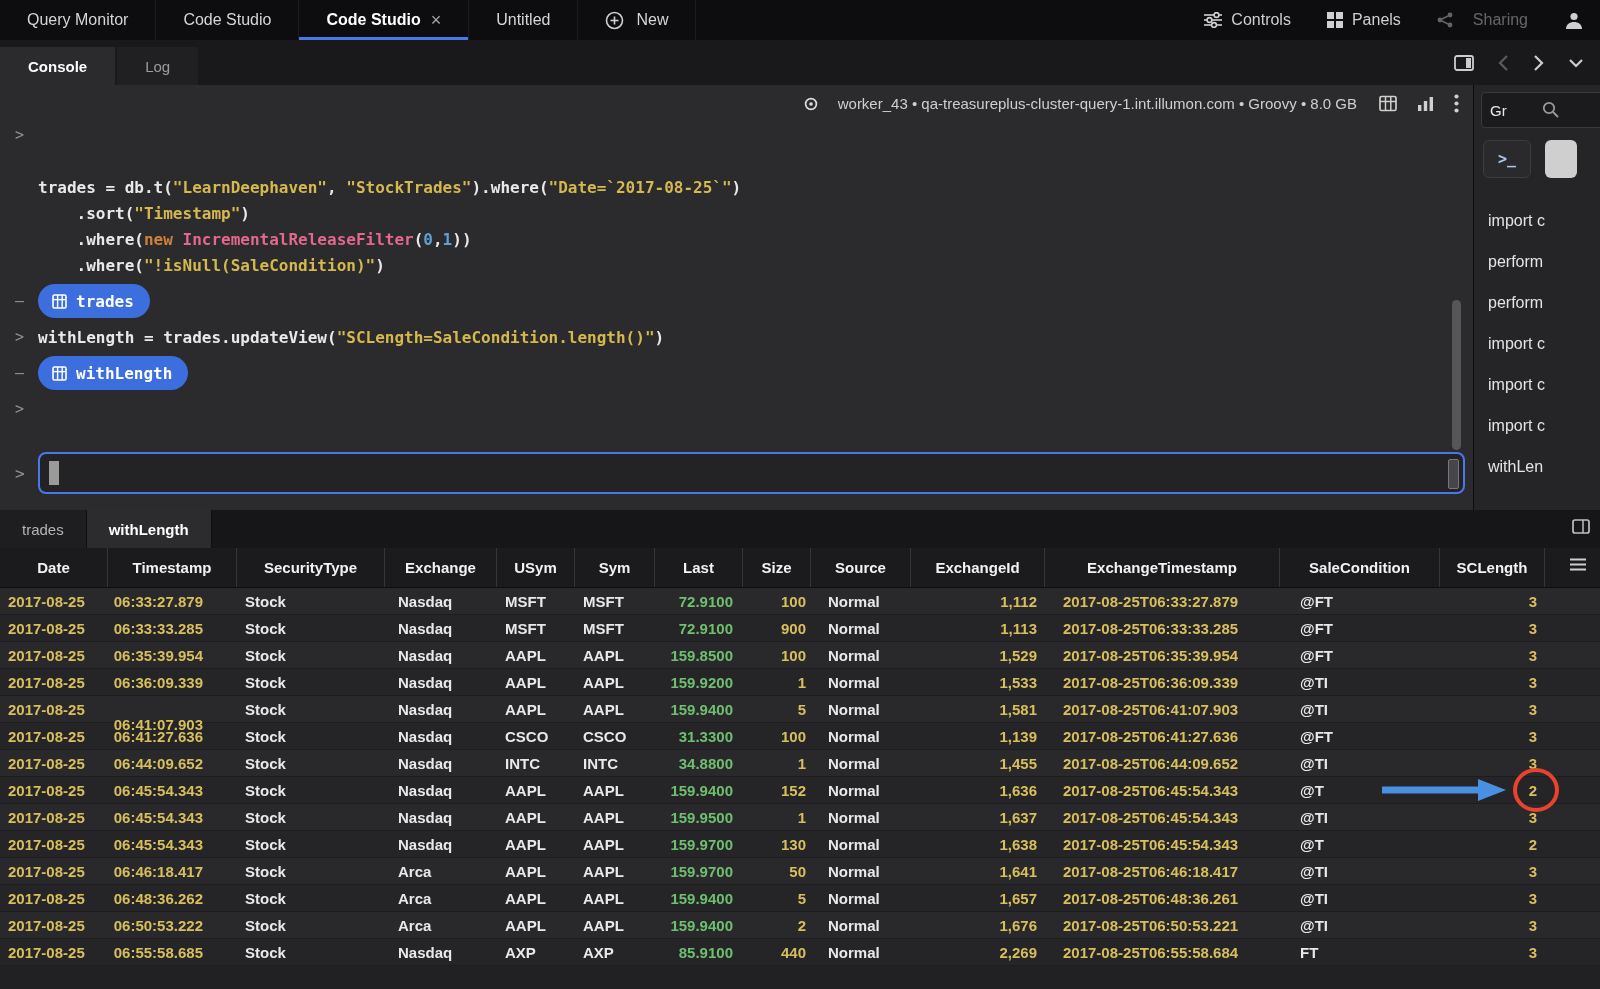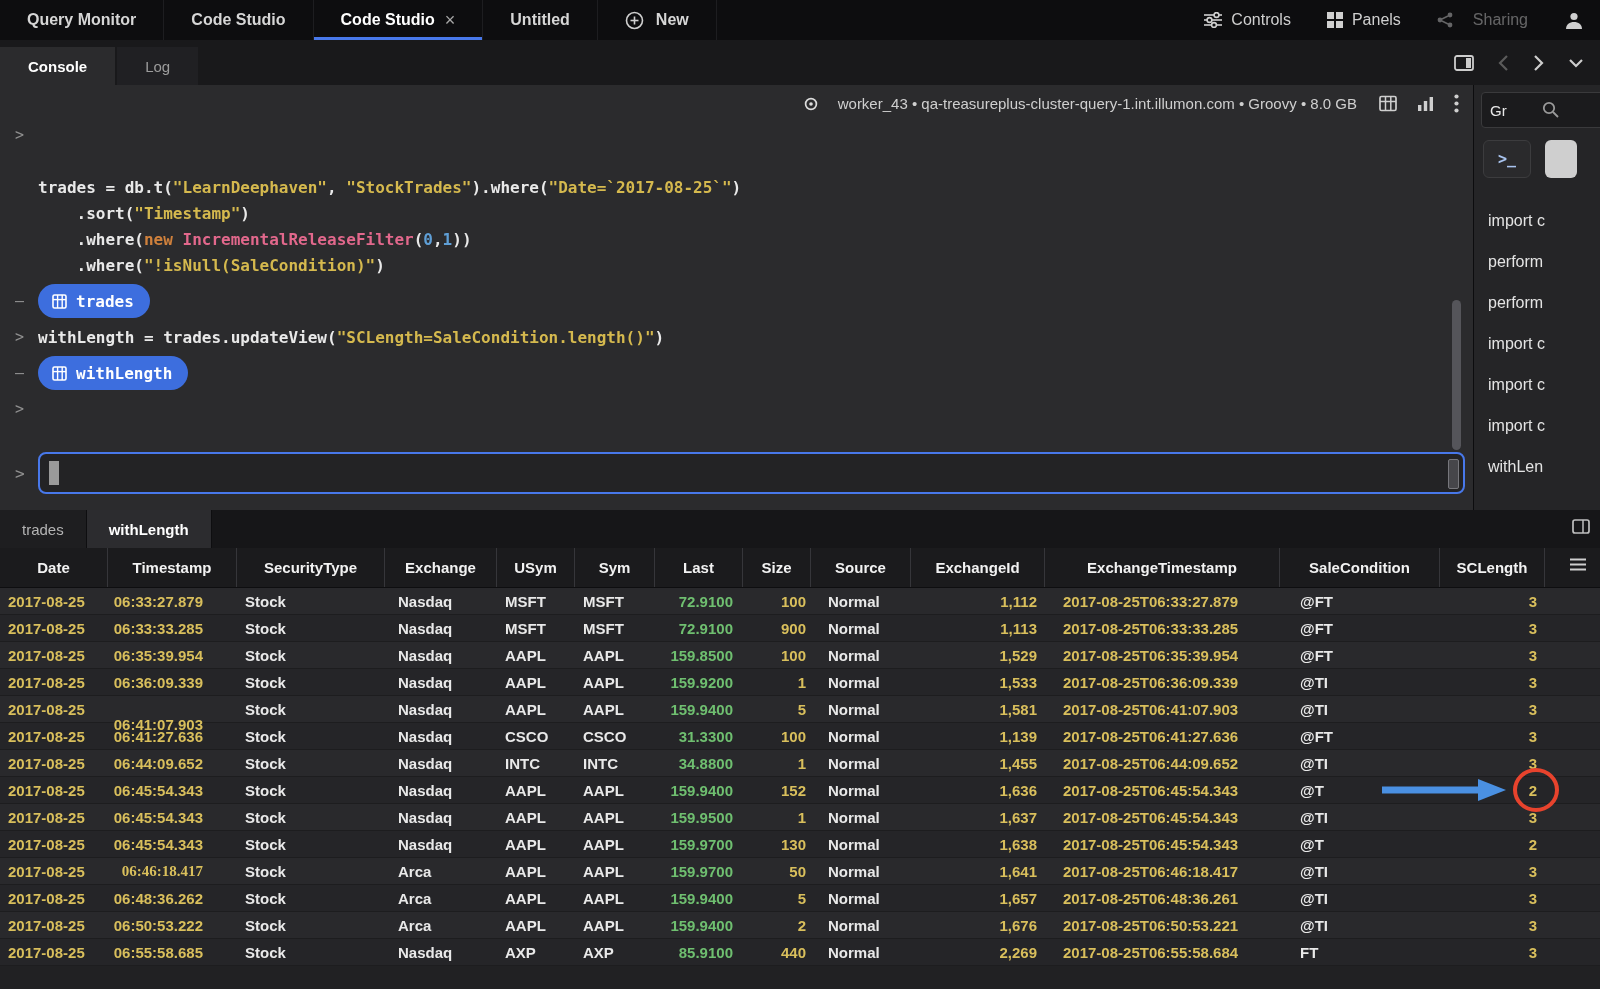--- a/index.html
+++ b/index.html
@@ -4,21 +4,21 @@
 <style>
   * { box-sizing: border-box; margin: 0; padding: 0; }
   html,body { width:1600px; height:989px; overflow:hidden; background:#1a1a1c;
     font-family:"Liberation Sans", sans-serif; color:#ddd; }
   body { position:relative; }
 
   
   .nav { height:40px; background:#0d0d0f; display:flex; align-items:center; font-size:16px; color:#d6d6d6; }
   .nav-tabs { display:flex; height:100%; }
   .nav-tab { padding:0 27px; height:100%; display:flex; align-items:center; gap:10px;
-    border-right:1px solid #1d1d20; cursor:pointer; white-space:nowrap;font-weight:bold; }
+    border-right:1px solid #1d1d20; cursor:pointer; white-space:nowrap; }
   .nav-tab.active { color:#fff; font-weight:bold; box-shadow: inset 0 -3px 0 #4878ea; }
   .tab-close { color:#a8a8a8; font-weight:normal; font-size:18px; line-height:1; }
   .new-tab svg { margin-right:2px; }
   .nav-right { margin-left:auto; display:flex; align-items:center; gap:36px; padding-right:16px; }
   .nav-action { display:flex; align-items:center; gap:9px; cursor:pointer; color:#cfcfcf; }
   .nav-action.dim { opacity:0.45;gap:20px; }
 
   
   .strip { height:45px; background:#19191b; display:flex; align-items:flex-end; position:relative; }
   .strip-tab { height:38px; padding:0 28px; display:flex; align-items:center; font-size:15px;
@@ -485,21 +485,21 @@
         <div class="td c-green" style="width: 88px; justify-content: flex-end; padding-right: 10px;">159.9700</div>
         <div class="td c-yellow" style="width: 68px; justify-content: flex-end; padding-right: 5px;">130</div>
         <div class="td c-white" style="width: 100px; justify-content: flex-start; padding-left: 17px;">Normal</div>
         <div class="td c-yellow" style="width: 134px; justify-content: flex-end; padding-right: 8px;">1,638</div>
         <div class="td c-yellow" style="width: 235px; justify-content: flex-start; padding-left: 18px;">2017-08-25T06:45:54.343</div>
         <div class="td c-white" style="width: 160px; justify-content: flex-start; padding-left: 20px;">@T</div>
         <div class="td c-yellow" style="width: 105px; justify-content: flex-end; padding-right: 8px;">2</div>
       </div>
       <div class="tr">
         <div class="td c-yellow" style="width: 108px; justify-content: flex-start; padding-left: 8px;">2017-08-25</div>
-        <div class="td c-yellow" style="width: 129px; justify-content: flex-end; padding-right: 34px; font-family: Liberation Serif, serif;">06:46:18.417</div>
+        <div class="td c-yellow" style="width: 129px; justify-content: flex-end; padding-right: 34px;">06:46:18.417</div>
         <div class="td c-white" style="width: 148px; justify-content: flex-start; padding-left: 8px;">Stock</div>
         <div class="td c-white" style="width: 112px; justify-content: flex-start; padding-left: 13px;">Arca</div>
         <div class="td c-white" style="width: 78px; justify-content: flex-start; padding-left: 8px;">AAPL</div>
         <div class="td c-white" style="width: 80px; justify-content: flex-start; padding-left: 8px;">AAPL</div>
         <div class="td c-green" style="width: 88px; justify-content: flex-end; padding-right: 10px;">159.9700</div>
         <div class="td c-yellow" style="width: 68px; justify-content: flex-end; padding-right: 5px;">50</div>
         <div class="td c-white" style="width: 100px; justify-content: flex-start; padding-left: 17px;">Normal</div>
         <div class="td c-yellow" style="width: 134px; justify-content: flex-end; padding-right: 8px;">1,641</div>
         <div class="td c-yellow" style="width: 235px; justify-content: flex-start; padding-left: 18px;">2017-08-25T06:46:18.417</div>
         <div class="td c-white" style="width: 160px; justify-content: flex-start; padding-left: 20px;">@TI</div>

